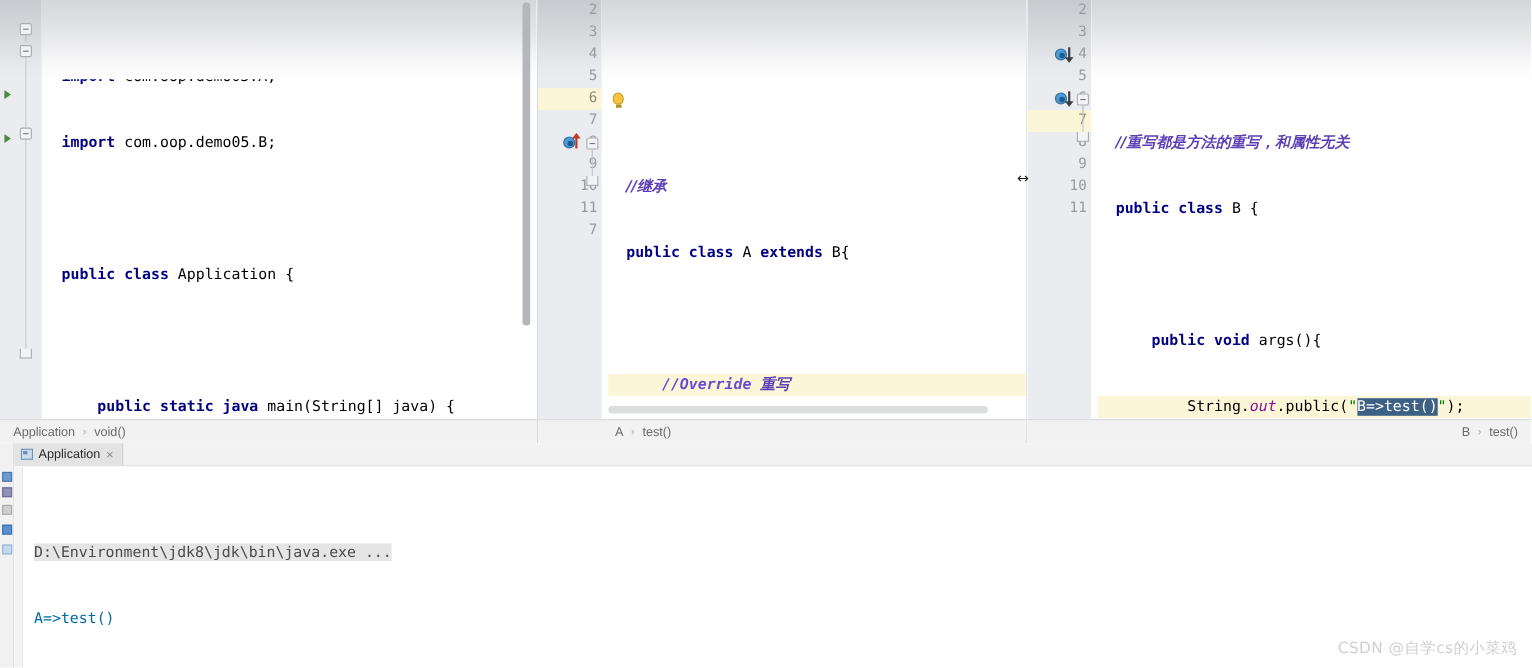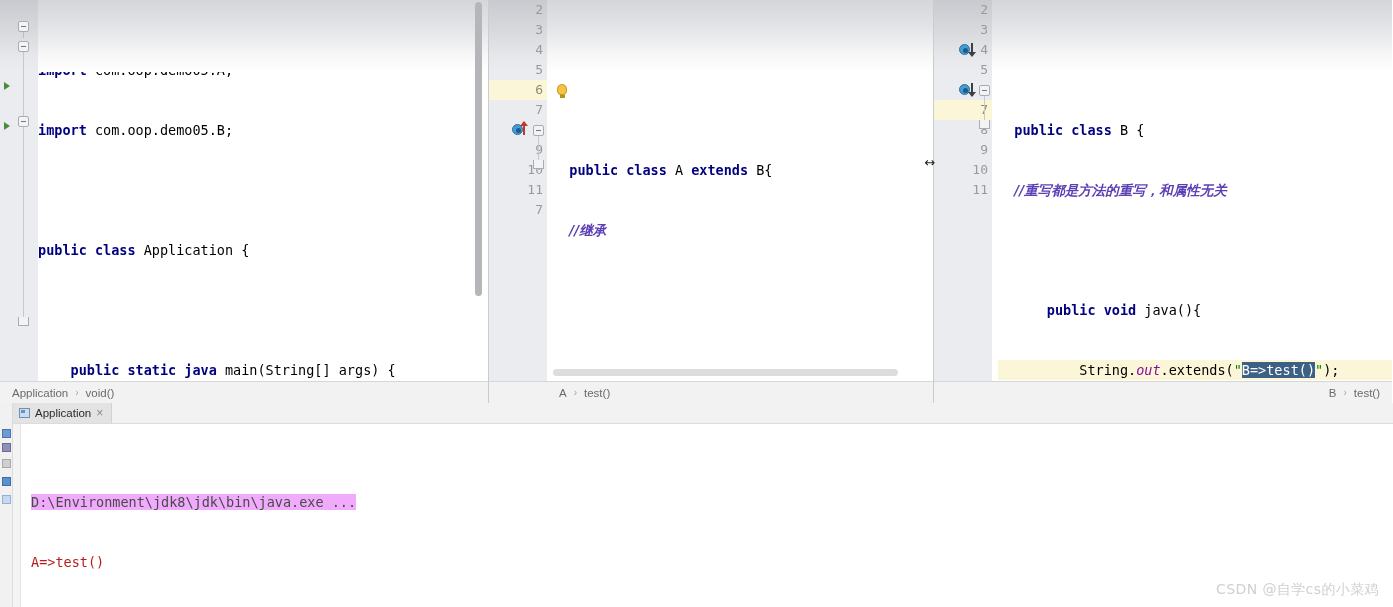--- a/index.html
+++ b/index.html
@@ -210,22 +210,22 @@
 
   .console-out {
     flex: 1 1 auto; position: relative; background: #ffffff;
     font-family: "DejaVu Sans Mono", "Liberation Mono", monospace;
     font-size: 13.5px; line-height: 20px;
     padding: 8px 0 0 18px;
     white-space: pre;
     overflow: hidden;
   }
   .console-out .cline { height: 20px; white-space: pre; }
-  .cmdline { color: #4a4a4a; background: #f0abfc; display: inline; }
-  .outline { color: #b91c1c; }
+  .cmdline { color: #4a4a4a; background: #e5e5e5; display: inline; }
+  .outline { color: #0369a1; }
 
   .gutter-strip {
     position: absolute; left: 0; top: 0; width: 8px; height: 100%;
     background: #f4f4f4; border-right: 1px solid #e6e6e6;
   }
 
   .watermark {
     position: absolute; right: 14px; bottom: 8px;
     font-family: "DejaVu Sans", "Liberation Sans", sans-serif;
     font-size: 14px; color: #d0d0d0; letter-spacing: 0.4px;
@@ -249,28 +249,28 @@
           <div class="fold" style="left:18px; top:41px;"></div>
           <div class="foldline" style="left:23px; top:52px; height:64px;"></div>
           <div class="fold" style="left:18px; top:116px;"></div>
           <div class="foldline" style="left:23px; top:127px; height:190px;"></div>
           <div class="foldend" style="left:18px; top:317px;"></div>
 
           <div class="green-arrow" style="left:4px; top:82px;"></div>
           <div class="green-arrow" style="left:4px; top:122px;"></div>
         </div>
 
-        <div class="code" style="padding-left:0;">
+        <div class="code" style="padding-left:18px;">
           <div class="topshade"></div>
           <div class="line"><span class="kw">import</span><span class="plain"> com.oop.demo05.A;</span></div>
           <div class="line"><span class="kw">import</span><span class="plain"> com.oop.demo05.B;</span></div>
           <div class="line"> </div>
           <div class="line"><span class="kw">public class</span><span class="plain"> Application {</span></div>
           <div class="line"> </div>
-          <div class="line"><span class="plain">    </span><span class="kw">public static java</span><span class="plain"> main(String[] args) {</span></div>
+          <div class="line"><span class="plain">    </span><span class="kw">public static java</span><span class="plain"> main(String[] java) {</span></div>
           
           
           
           
           
           
           
           
           
           
@@ -313,23 +313,24 @@
           <div class="fold start" style="left:44px; top:125px;"></div>
           <div class="foldline" style="left:49px; top:136px; height:24px;"></div>
           <div class="foldend" style="left:44px; top:160px;"></div>
         </div>
 
         <div class="code">
           <div class="topshade"></div>
           <div class="bulb" style="left:10px; top:84px;"></div>
 
           <div class="line"> </div>
+          <div class="line"><span class="plain">  </span><span class="cjk">//继承</span></div>
           <div class="line"><span class="plain">  </span><span class="kw">public class</span><span class="plain"> A </span><span class="kw">extends</span><span class="plain"> B{</span></div>
-          <div class="line"><span class="plain">  </span><span class="cjk">//继承</span></div>
-          <div class="line"> </div>
+          <div class="line"> </div>
+          <div class="line hl"><span class="plain">      </span><span class="cmt-it">//Override </span><span class="cjk">重写</span></div>
           
           
           
           
           
           
 
           <div class="hscroll" style="left:6px; bottom:5px; width:345px;"></div>
         </div>
       </div>
@@ -367,25 +368,25 @@
           </div>
 
           <div class="fold start" style="left:45px; top:85px;"></div>
           <div class="foldline" style="left:50px; top:96px; height:24px;"></div>
           <div class="foldend" style="left:45px; top:120px;"></div>
         </div>
 
         <div class="code">
           <div class="topshade"></div>
           <div class="line"> </div>
+          <div class="line"><span class="plain">  </span><span class="cjk">//重写都是方法的重写，和属性无关</span></div>
           <div class="line"><span class="plain">  </span><span class="kw">public class</span><span class="plain"> B {</span></div>
-          <div class="line"><span class="plain">  </span><span class="cjk">//重写都是方法的重写，和属性无关</span></div>
-          <div class="line"> </div>
-          <div class="line"><span class="plain">      </span><span class="kw">public void</span><span class="plain"> java(){</span></div>
-          <div class="line hl"><span class="plain">          String.</span><span class="fld">out</span><span class="plain">.extends(</span><span class="str">"</span><span class="sel">B=&gt;test()</span><span class="str">"</span><span class="plain">);</span></div>
+          <div class="line"> </div>
+          <div class="line"><span class="plain">      </span><span class="kw">public void</span><span class="plain"> args(){</span></div>
+          <div class="line hl"><span class="plain">          String.</span><span class="fld">out</span><span class="plain">.public(</span><span class="str">"</span><span class="sel">B=&gt;test()</span><span class="str">"</span><span class="plain">);</span></div>
           
           
           
           
         </div>
       </div>
 
       <div class="crumbbar crumb-right">
         <span class="c-item">B</span>
         <span class="c-sep">›</span>

